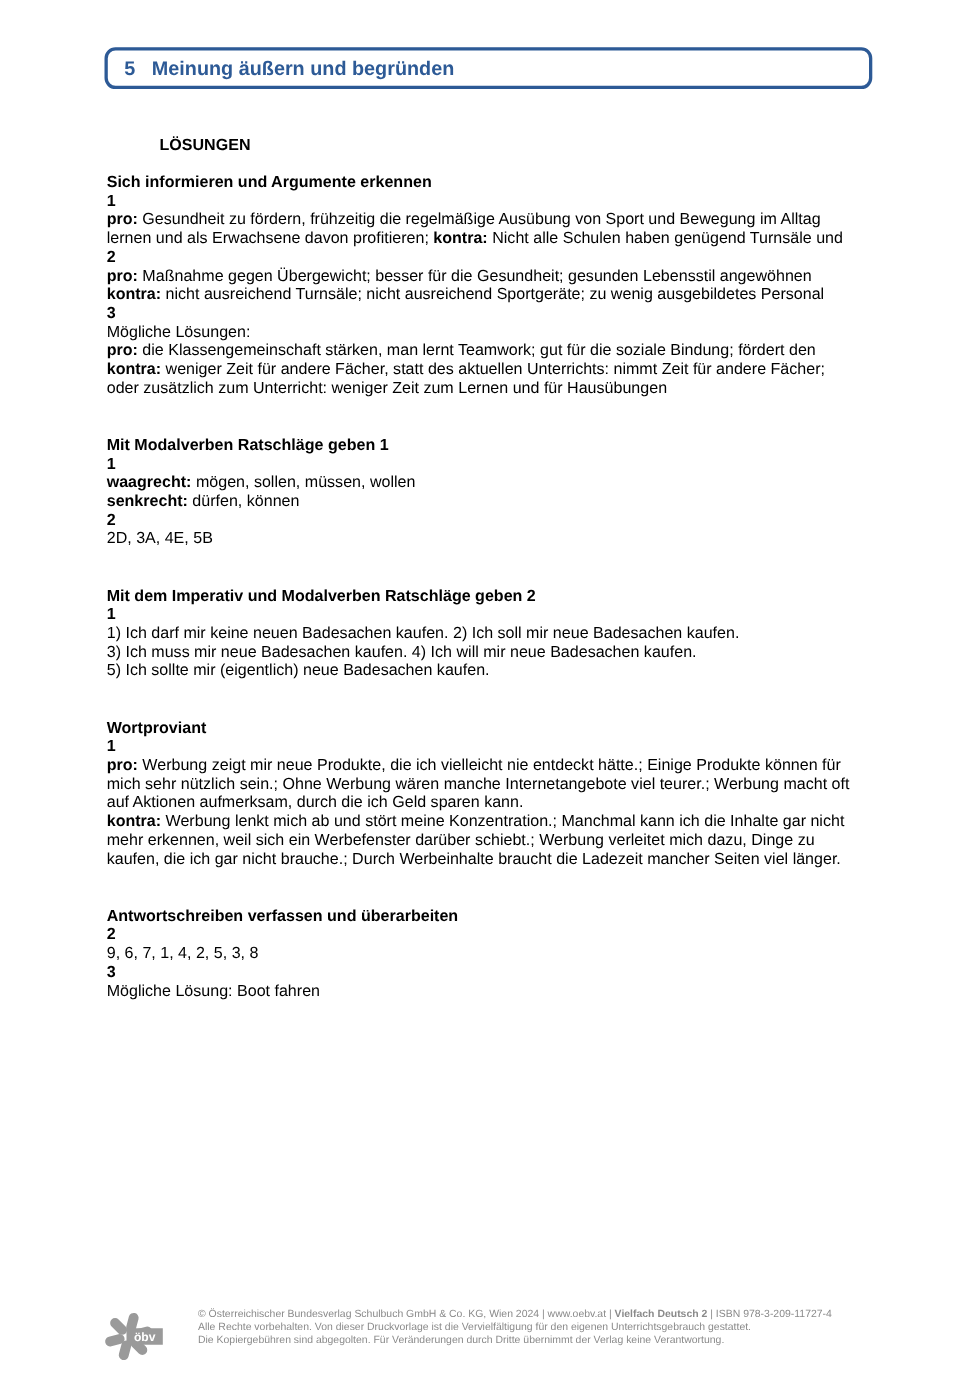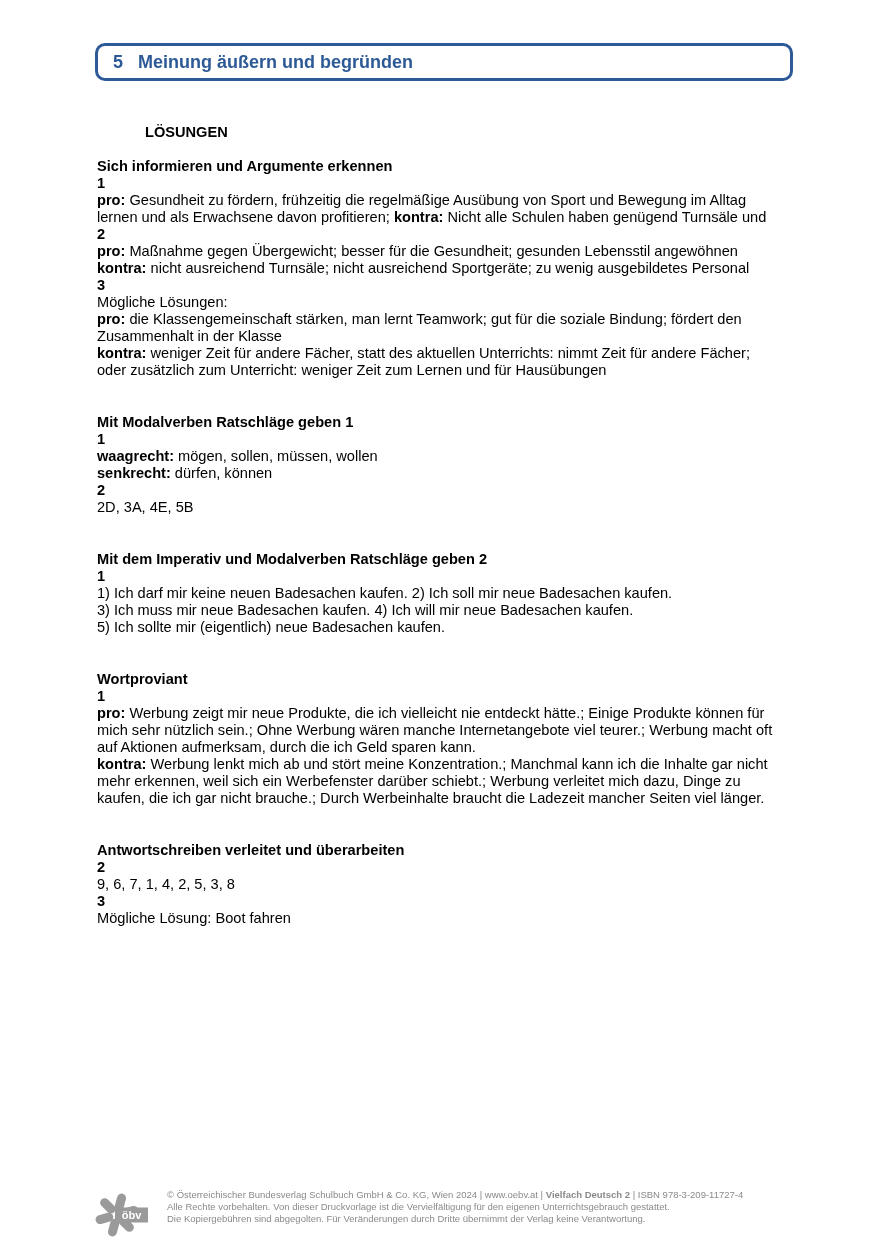--- a/index.html
+++ b/index.html
@@ -61,21 +61,21 @@
     top: 1186px;
     width: 700px;
   }
   .footer-logo {
     position: absolute;
     left: 0;
     top: 2px;
   }
   .footer-text {
     position: absolute;
-    left: 72px;
+    left: 85px;
     top: 3px;
     width: 600px;
     font-size: 9.5px;
     line-height: 12px;
     color: #8a8a8a;
   }
   .f-line { white-space: nowrap; }
 </style>
 </head>
 <body>
@@ -94,21 +94,20 @@
           <div class="sec-heading">Sich informieren und Argumente erkennen</div>
           <div class="line"><span class="b">1</span></div>
           <div class="line"><span class="b">pro:</span><span> Gesundheit zu fördern, frühzeitig die regelmäßige Ausübung von Sport und Bewegung im Alltag</span></div>
           <div class="line"><span>lernen und als Erwachsene davon profitieren; </span><span class="b">kontra:</span><span> Nicht alle Schulen haben genügend Turnsäle und</span></div>
           <div class="line"><span class="b">2</span></div>
           <div class="line"><span class="b">pro:</span><span> Maßnahme gegen Übergewicht; besser für die Gesundheit; gesunden Lebensstil angewöhnen</span></div>
           <div class="line"><span class="b">kontra:</span><span> nicht ausreichend Turnsäle; nicht ausreichend Sportgeräte; zu wenig ausgebildetes Personal</span></div>
           <div class="line"><span class="b">3</span></div>
           <div class="line"><span>Mögliche Lösungen:</span></div>
           <div class="line"><span class="b">pro:</span><span> die Klassengemeinschaft stärken, man lernt Teamwork; gut für die soziale Bindung; fördert den</span></div>
-          <div class="line"><span>Zusammenhalt in der Klasse</span></div>
           <div class="line"><span class="b">kontra:</span><span> weniger Zeit für andere Fächer, statt des aktuellen Unterrichts: nimmt Zeit für andere Fächer;</span></div>
           <div class="line"><span>oder zusätzlich zum Unterricht: weniger Zeit zum Lernen und für Hausübungen</span></div>
         </div>
         <div class="section">
           <div class="sec-heading">Mit Modalverben Ratschläge geben 1</div>
           <div class="line"><span class="b">1</span></div>
           <div class="line"><span class="b">waagrecht:</span><span> mögen, sollen, müssen, wollen</span></div>
           <div class="line"><span class="b">senkrecht:</span><span> dürfen, können</span></div>
           <div class="line"><span class="b">2</span></div>
           <div class="line"><span>2D, 3A, 4E, 5B</span></div>
@@ -124,21 +123,21 @@
           <div class="sec-heading">Wortproviant</div>
           <div class="line"><span class="b">1</span></div>
           <div class="line"><span class="b">pro:</span><span> Werbung zeigt mir neue Produkte, die ich vielleicht nie entdeckt hätte.; Einige Produkte können für</span></div>
           <div class="line"><span>mich sehr nützlich sein.; Ohne Werbung wären manche Internetangebote viel teurer.; Werbung macht oft</span></div>
           <div class="line"><span>auf Aktionen aufmerksam, durch die ich Geld sparen kann.</span></div>
           <div class="line"><span class="b">kontra:</span><span> Werbung lenkt mich ab und stört meine Konzentration.; Manchmal kann ich die Inhalte gar nicht</span></div>
           <div class="line"><span>mehr erkennen, weil sich ein Werbefenster darüber schiebt.; Werbung verleitet mich dazu, Dinge zu</span></div>
           <div class="line"><span>kaufen, die ich gar nicht brauche.; Durch Werbeinhalte braucht die Ladezeit mancher Seiten viel länger.</span></div>
         </div>
         <div class="section">
-          <div class="sec-heading">Antwortschreiben verleitet und überarbeiten</div>
+          <div class="sec-heading">Antwortschreiben verfassen und überarbeiten</div>
           <div class="line"><span class="b">2</span></div>
           <div class="line"><span>9, 6, 7, 1, 4, 2, 5, 3, 8</span></div>
           <div class="line"><span class="b">3</span></div>
           <div class="line"><span>Mögliche Lösung: Boot fahren</span></div>
         </div>
       </div>
   </div>
 
   <div class="footer">
     <svg class="footer-logo" width="70" height="54" viewBox="0 0 70 54" aria-hidden="true">

